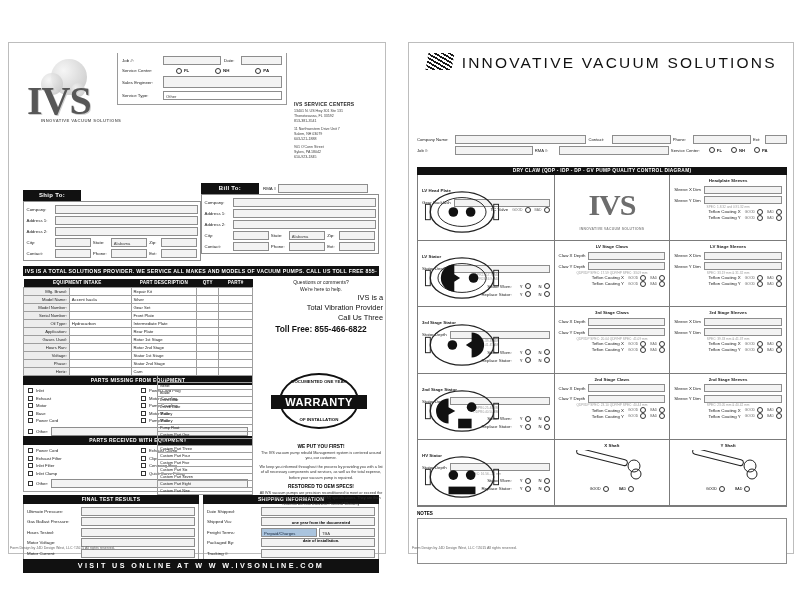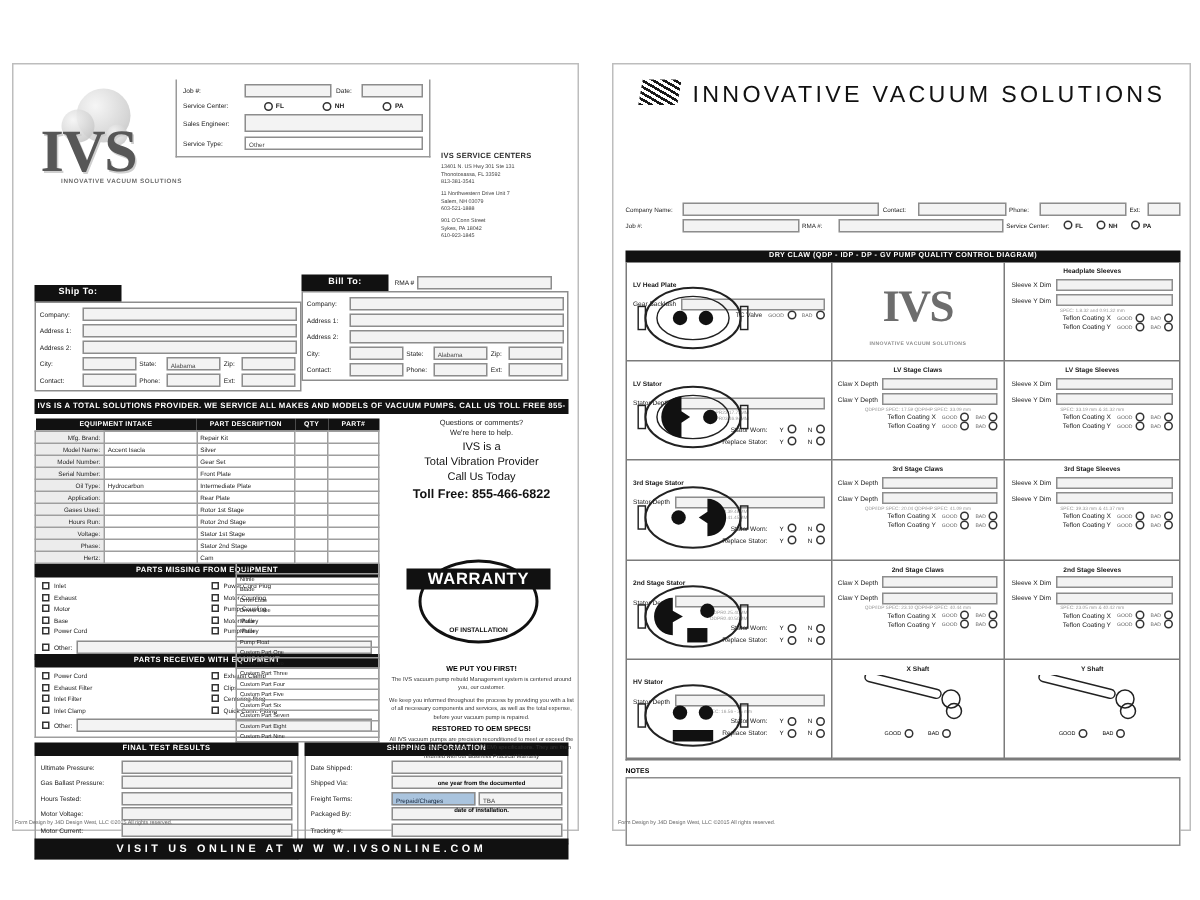--- a/index.html
+++ b/index.html
@@ -183,33 +183,33 @@
     position:absolute; left:50%; top:80%; transform:translateX(-50%);
     font-size:3.4px; font-weight:bold; color:#8a8a8a; letter-spacing:.3px; white-space:nowrap;
   }
 
   .warranty-wrap { position:absolute; left: 262px; top: 330px; width: 96px; height: 66px; }
   .war-seal {
     position:absolute; left:8px; top:0; width:80px; height:56px; border-radius:50%;
     border: 2px solid #111;
   }
   .war-band {
-    position:absolute; left:0; top:6px; width:96px; height:14px;
+    position:absolute; left:0; top:22px; width:96px; height:14px;
     background:#111; color:#fff; font-weight:bold; font-size:11px;
     line-height:14px; text-align:center; letter-spacing:.5px;
   }
   .war-top, .war-bot {
     position:absolute; width:80px; left:8px; text-align:center;
     font-size:4.4px; font-weight:bold; color:#111;
   }
   .war-top { top:6px; } .war-bot { top:44px; }
 
   .rightcol-text { position: absolute; left: 250px; top: 236px; width: 124px; text-align: center; }
   .rightcol-text .q { font-size: 5px; color:#222; line-height:7px; }
-  .rightcol-text .big { font-size: 7.4px; color:#111; line-height: 10px; }
+  .rightcol-text .big { font-size: 7.4px; color:#111; line-height: 10px; text-align: right; }
   .rightcol-text .toll { font-size: 8.4px; font-weight: bold; color:#111; line-height: 12px; }
   .rc-body { position:absolute; left:250px; top:398px; width:124px; text-align:center; }
   .rc-body h5 { font-size:4.8px; margin:3px 0 2px; }
   .rc-body p { font-size:3.8px; line-height:5.4px; color:#333; margin-bottom:3px; }
   .rc-body b { font-size:4px; }
 </style>
 </head>
 <body>
 
 <div class="page" id="packing-slip-page">
@@ -615,21 +615,21 @@
     </div>
   </div>
 
   <div class="bar visit-bar">VISIT US ONLINE AT W W W.IVSONLINE.COM</div>
 
   <div class="rightcol-text">
     <div class="q">Questions or comments?</div>
     <div class="q">We're here to help.</div>
     <div class="big">IVS is a</div>
     <div class="big">Total Vibration Provider</div>
-    <div class="big">Call Us Today</div>
+    <div class="big">Call Us Three</div>
     <div class="toll">Toll Free: 855-466-6822</div>
   </div>
 
   <div class="warranty-wrap">
     <div class="war-seal"></div>
     <div class="war-top">DOCUMENTED ONE YEAR</div>
     <div class="war-band">WARRANTY</div>
     <div class="war-bot">OF INSTALLATION</div>
   </div>
 

